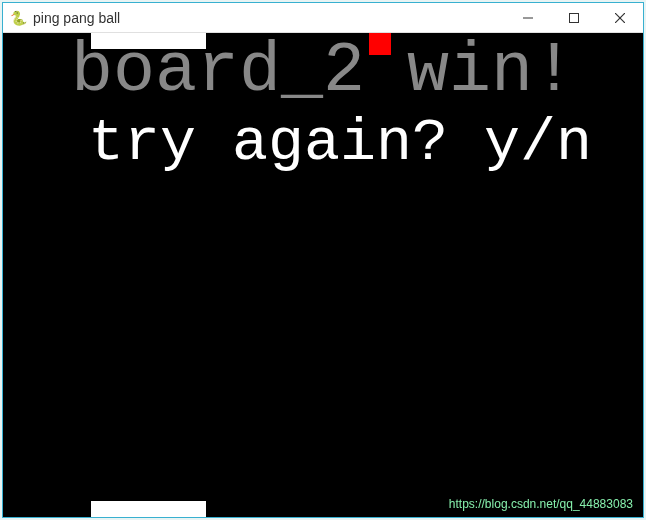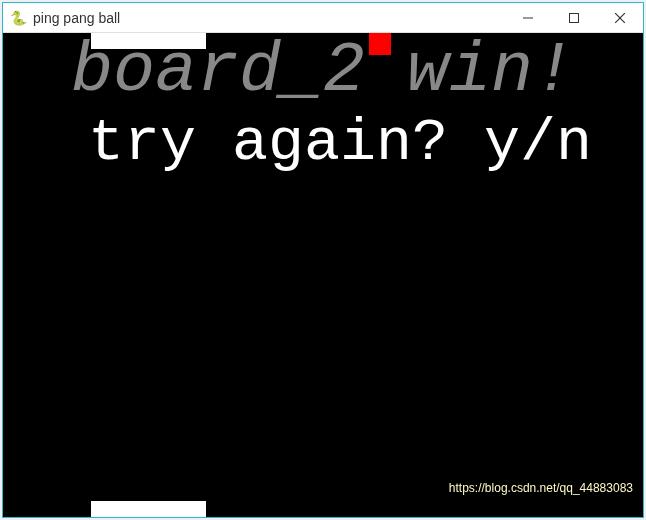--- a/index.html
+++ b/index.html
@@ -100,41 +100,40 @@
       position: absolute;
       top: 4px;
       left: 0;
       width: 100%;
       text-align: center;
       font-family: Consolas, "Courier New", monospace;
       font-size: 70px;
       color: #888;
       font-weight: normal;
       line-height: 1;
-      font-style: italic;
     }
     .prompt-message {
       position: absolute;
       top: 80px;
       left: 0;
       width: 100%;
       text-align: center;
       font-family: Consolas, "Courier New", monospace;
       font-size: 60px;
       color: #fff;
       font-weight: normal;
       line-height: 1;
       margin-left: 17px;
     }
     .watermark {
       position: absolute;
-      bottom: 22px;
+      bottom: 6px;
       right: 10px;
       font-size: 12px;
-      color: #fef9c3;
+      color: #86efac;
       font-family: Arial, sans-serif;
     }
   </style>
 </head>
 <body>
 
 <div class="window">
   <div class="titlebar">
     <span class="app-icon">🐍</span>
     <span class="title-text">ping pang ball</span>

